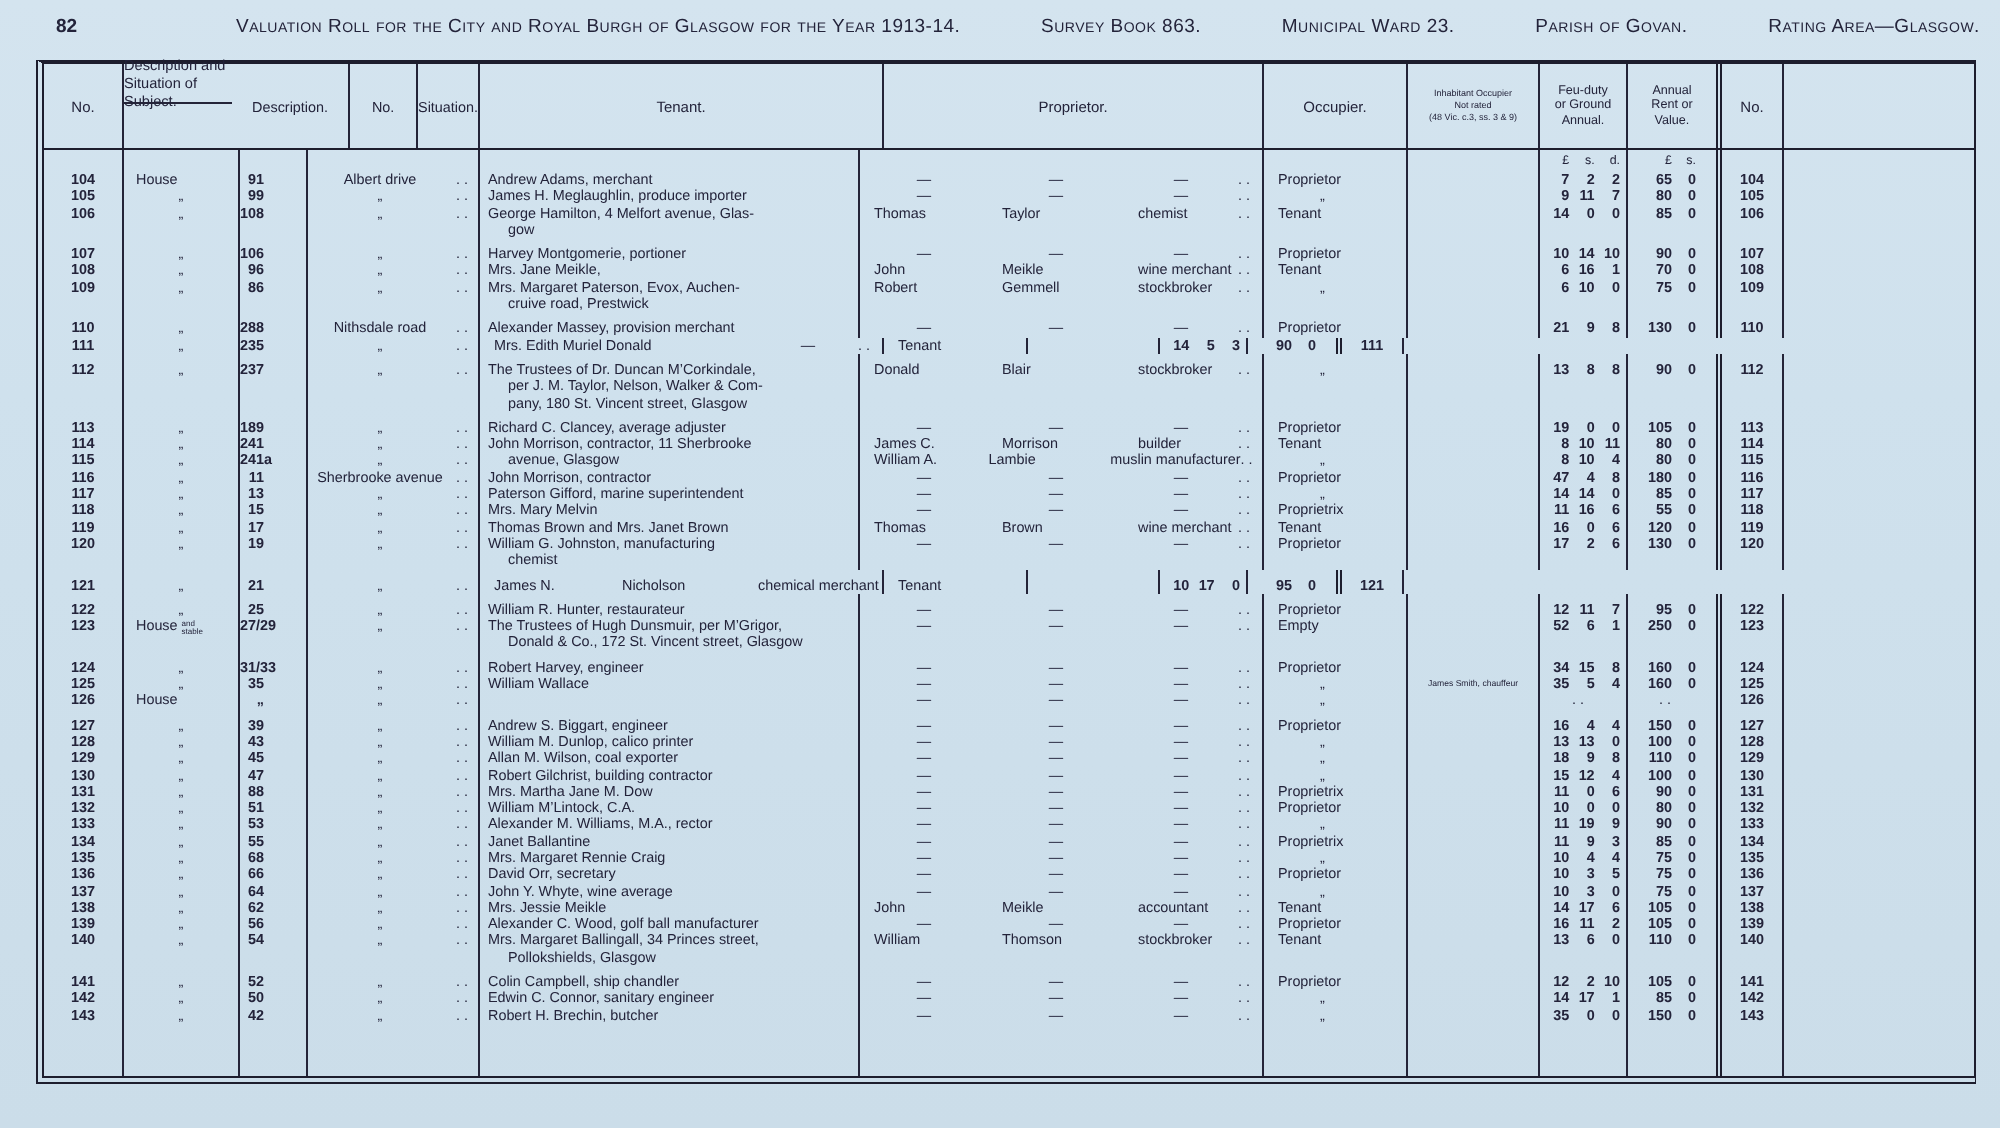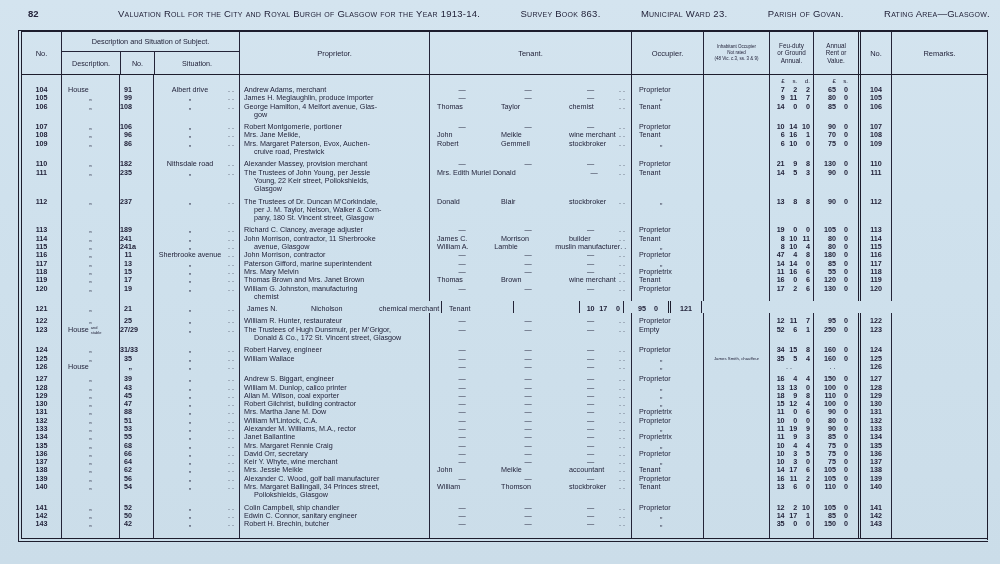--- a/index.html
+++ b/index.html
@@ -19,21 +19,21 @@
   
   .c1{width:40px;flex:none}.c2{width:58px;flex:none}.c3{width:34px;flex:none}.c4{width:86px;flex:none}
   .c5{width:190px;flex:none}.c6{width:202px;flex:none}.c7{width:72px;flex:none}.c8{width:66px;flex:none}
   .c9{width:44px;flex:none}.c10{width:44px;flex:none}.c11{width:34px;flex:none}.c12{flex:1}
   .cell,.hc{box-sizing:border-box;}
   
   .thead{display:flex;border-bottom:1.6px solid #1d1d2d;height:42px;flex:none;}
   .hc{border-right:1px solid #242438;display:flex;flex-direction:column;align-items:center;justify-content:center;
       text-align:center;font-size:7.5px;line-height:1.2;}
   .hc.c10{border-right:none}.hc.c11{border-left:3px double #1d1d2d}.hc.c12{border-right:none}
-  .cgroup{width:178px;flex:none;display:flex;flex-direction:column;border-right:1px solid #242438;box-sizing:border-box;}
+  .cgroup{width:178px;flex:none;display:flex;flex-direction:row;border-right:1px solid #242438;box-sizing:border-box;}
   .hgtop{height:19px;border-bottom:1px solid #242438;display:flex;align-items:center;justify-content:center;font-size:7.3px;}
   .hgrow{flex:1;display:flex;}
   .hg{display:flex;align-items:center;justify-content:center;font-size:7.2px;box-sizing:border-box;}
   .hg+.hg{border-left:1px solid #242438;}
   .c2s{width:58px}.c3s{width:34px}.c4s{flex:1}
   .h3{font-size:6.3px;line-height:1.18;}
   .c8h{font-size:4.5px;line-height:1.3;}
   
   .tbody{flex:1;display:flex;flex-direction:column;overflow:hidden;}
   .trow{display:flex;flex:none;}
@@ -93,40 +93,39 @@
     <div class="thead">
       <div class="hc c1">No.</div>
       <div class="cgroup">
         <div class="hgtop">Description and Situation of Subject.</div>
         <div class="hgrow">
           <div class="hg c2s">Description.</div>
           <div class="hg c3s">No.</div>
           <div class="hg c4s">Situation.</div>
         </div>
       </div>
+      <div class="hc c6">Tenant.</div>
       <div class="hc c5">Proprietor.</div>
-      <div class="hc c6">Tenant.</div>
       <div class="hc c7">Occupier.</div>
       <div class="hc c8 c8h">
         <span>Inhabitant Occupier</span>
         <span>Not rated</span>
         <span>(48 Vic. c.3, ss. 3 &amp; 9)</span>
       </div>
       <div class="hc c9 h3">
         <span>Feu-duty</span>
         <span>or Ground</span>
         <span>Annual.</span>
       </div>
       <div class="hc c10 h3">
         <span>Annual</span>
         <span>Rent or</span>
         <span>Value.</span>
       </div>
       <div class="hc c11">No.</div>
-      <div class="hc c12">Remarks.</div>
     </div>
 
     <div class="tbody" id="tbody">
       <div class="trow units">
         <div class="cell c1"></div>
         <div class="cell c2"></div>
         <div class="cell c3"></div>
         <div class="cell c4"></div>
         <div class="cell c5"></div>
         <div class="cell c6"></div>
@@ -248,21 +247,21 @@
           <div class="cell c1">107</div>
           <div class="cell c2 dit">
             <span class="">„</span>
           </div>
           <div class="cell c3">106</div>
           <div class="cell c4 dit4">
             <span class="sittxt">„</span>
             <span class="ldots">..</span>
           </div>
           <div class="cell c5">
-            <div class="pl">Robert Montgomerie, portioner</div>
+            <div class="pl">Harvey Montgomerie, portioner</div>
           </div>
           <div class="cell c6">
             <span class="t1 dash">—</span>
             <span class="t2 dash">—</span>
             <span class="t3 dash">—</span>
             <span class="tdots">..</span>
           </div>
           <div class="cell c7">Proprietor</div>
           <div class="cell c8"></div>
           <div class="cell c9">
@@ -342,21 +341,21 @@
             <span class="r2">0</span>
           </div>
           <div class="cell c11">109</div>
           <div class="cell c12"></div>
         </div>
         <div class="trow gap">
           <div class="cell c1">110</div>
           <div class="cell c2 dit">
             <span class="">„</span>
           </div>
-          <div class="cell c3">182</div>
+          <div class="cell c3">288</div>
           <div class="cell c4">
             <span class="sittxt">Nithsdale road</span>
             <span class="ldots">..</span>
           </div>
           <div class="cell c5">
             <div class="pl">Alexander Massey, provision merchant</div>
           </div>
           <div class="cell c6">
             <span class="t1 dash">—</span>
             <span class="t2 dash">—</span>
@@ -379,25 +378,20 @@
         </div>
         <div class="trow">
           <div class="cell c1">111</div>
           <div class="cell c2 dit">
             <span class="">„</span>
           </div>
           <div class="cell c3">235</div>
           <div class="cell c4 dit4">
             <span class="sittxt">„</span>
             <span class="ldots">..</span>
-          </div>
-          <div class="cell c5">
-            <div class="pl">The Trustees of John Young, per Jessie</div>
-            <div class="pl cont">Young, 22 Keir street, Pollokshields,</div>
-            <div class="pl cont">Glasgow</div>
           </div>
           <div class="cell c6">
             <span class="t1">Mrs. Edith Muriel Donald</span>
             <span class="t2"></span>
             <span class="t3 dash">—</span>
             <span class="tdots">..</span>
           </div>
           <div class="cell c7">Tenant</div>
           <div class="cell c8"></div>
           <div class="cell c9">
@@ -1237,21 +1231,21 @@
           <div class="cell c1">137</div>
           <div class="cell c2 dit">
             <span class="">„</span>
           </div>
           <div class="cell c3">64</div>
           <div class="cell c4 dit4">
             <span class="sittxt">„</span>
             <span class="ldots">..</span>
           </div>
           <div class="cell c5">
-            <div class="pl">Keir Y. Whyte, wine merchant</div>
+            <div class="pl">John Y. Whyte, wine average</div>
           </div>
           <div class="cell c6">
             <span class="t1 dash">—</span>
             <span class="t2 dash">—</span>
             <span class="t3 dash">—</span>
             <span class="tdots">..</span>
           </div>
           <div class="cell c7 dito">„</div>
           <div class="cell c8"></div>
           <div class="cell c9">

